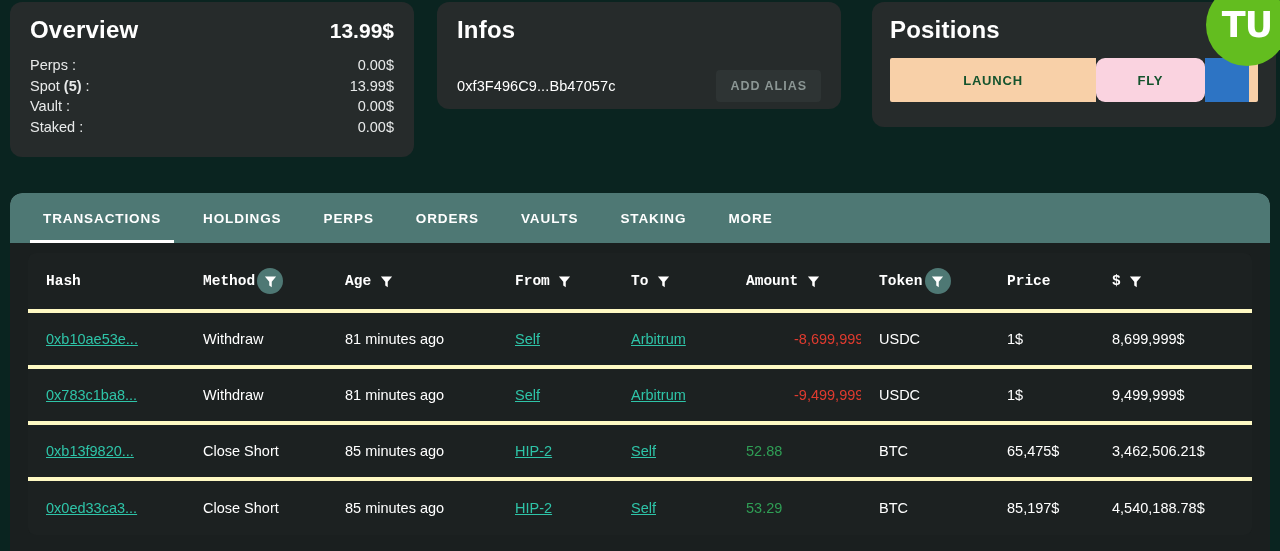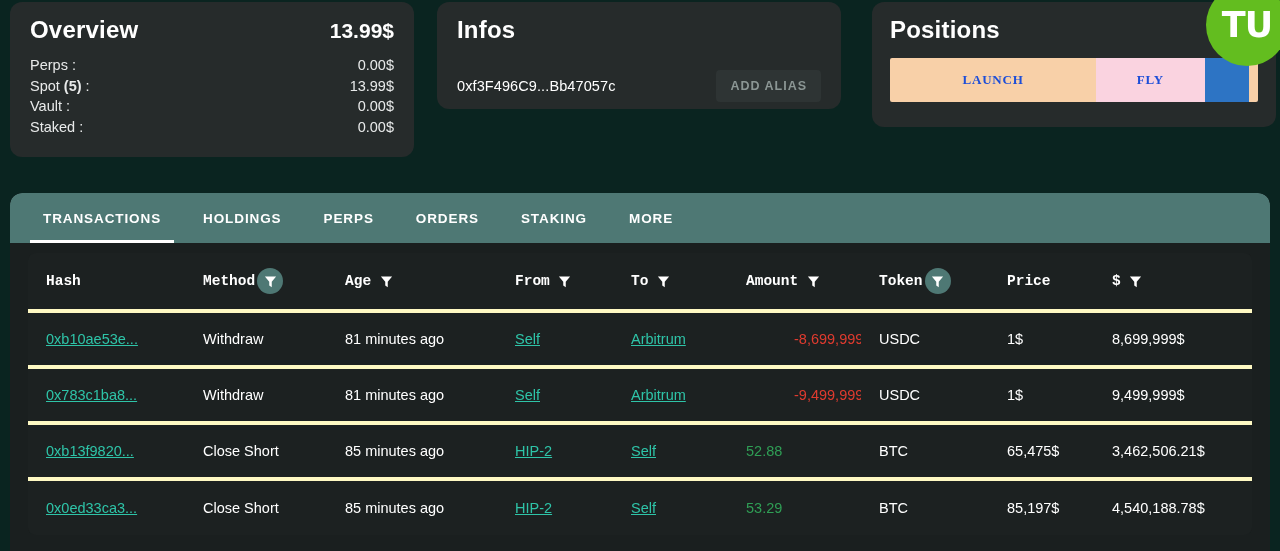--- a/index.html
+++ b/index.html
@@ -131,25 +131,24 @@
     border-radius: 2px;
   }
 
   .pos-seg {
     display: flex;
     align-items: center;
     justify-content: center;
     font-size: 13px;
     font-weight: bold;
     letter-spacing: 0.8px;
-    color: #1d4ed8;
+    color: #14532d;
     height: 100%;
     overflow: hidden;
     white-space: nowrap;
-    font-family: Liberation Serif, serif;
   }
 
   .tu-badge {
     position: absolute;
     right: -12px;
     top: -18px;
     width: 82px;
     height: 82px;
     border-radius: 50%;
     background: #63bd1f;
@@ -323,36 +322,37 @@
     <div class="infos-body">
       <div class="addr">0xf3F496C9...Bb47057c</div>
       <button class="add-alias-btn">ADD ALIAS</button>
     </div>
   </div>
 
   <div class="card" id="positions-card">
     <div class="card-title">Positions</div>
     <div class="pos-bar" id="positions-bar">
         <div class="pos-seg" style="background: rgb(248, 208, 168); width: 56%;">LAUNCH</div>
-        <div class="pos-seg" style="background: rgb(250, 211, 224); width: 29.5%;">FLY</div>
+        <div class="pos-seg" style="background: rgb(250, 211, 224); width: 29.5%; border-radius: 9px;">FLY</div>
         <div class="pos-seg" style="background: rgb(45, 116, 196); width: 12%;"></div>
         <div class="pos-seg" style="background: rgb(248, 208, 168); width: 2.5%;"></div>
       </div>
     <div class="tu-badge">TU</div>
   </div>
 
 </div>
 
 <div id="main-panel">
 
   <div class="tabs" id="tabs-bar">
       <div class="tab active">TRANSACTIONS</div>
       <div class="tab">HOLDINGS</div>
       <div class="tab">PERPS</div>
       <div class="tab">ORDERS</div>
+      <div class="tab">VAULTS</div>
       <div class="tab">STAKING</div>
       <div class="tab">MORE</div>
     </div>
 
   <div class="table-wrap">
     <table>
       <colgroup>
         <col class="c-hash">
           <col class="c-method">
           <col class="c-age">

